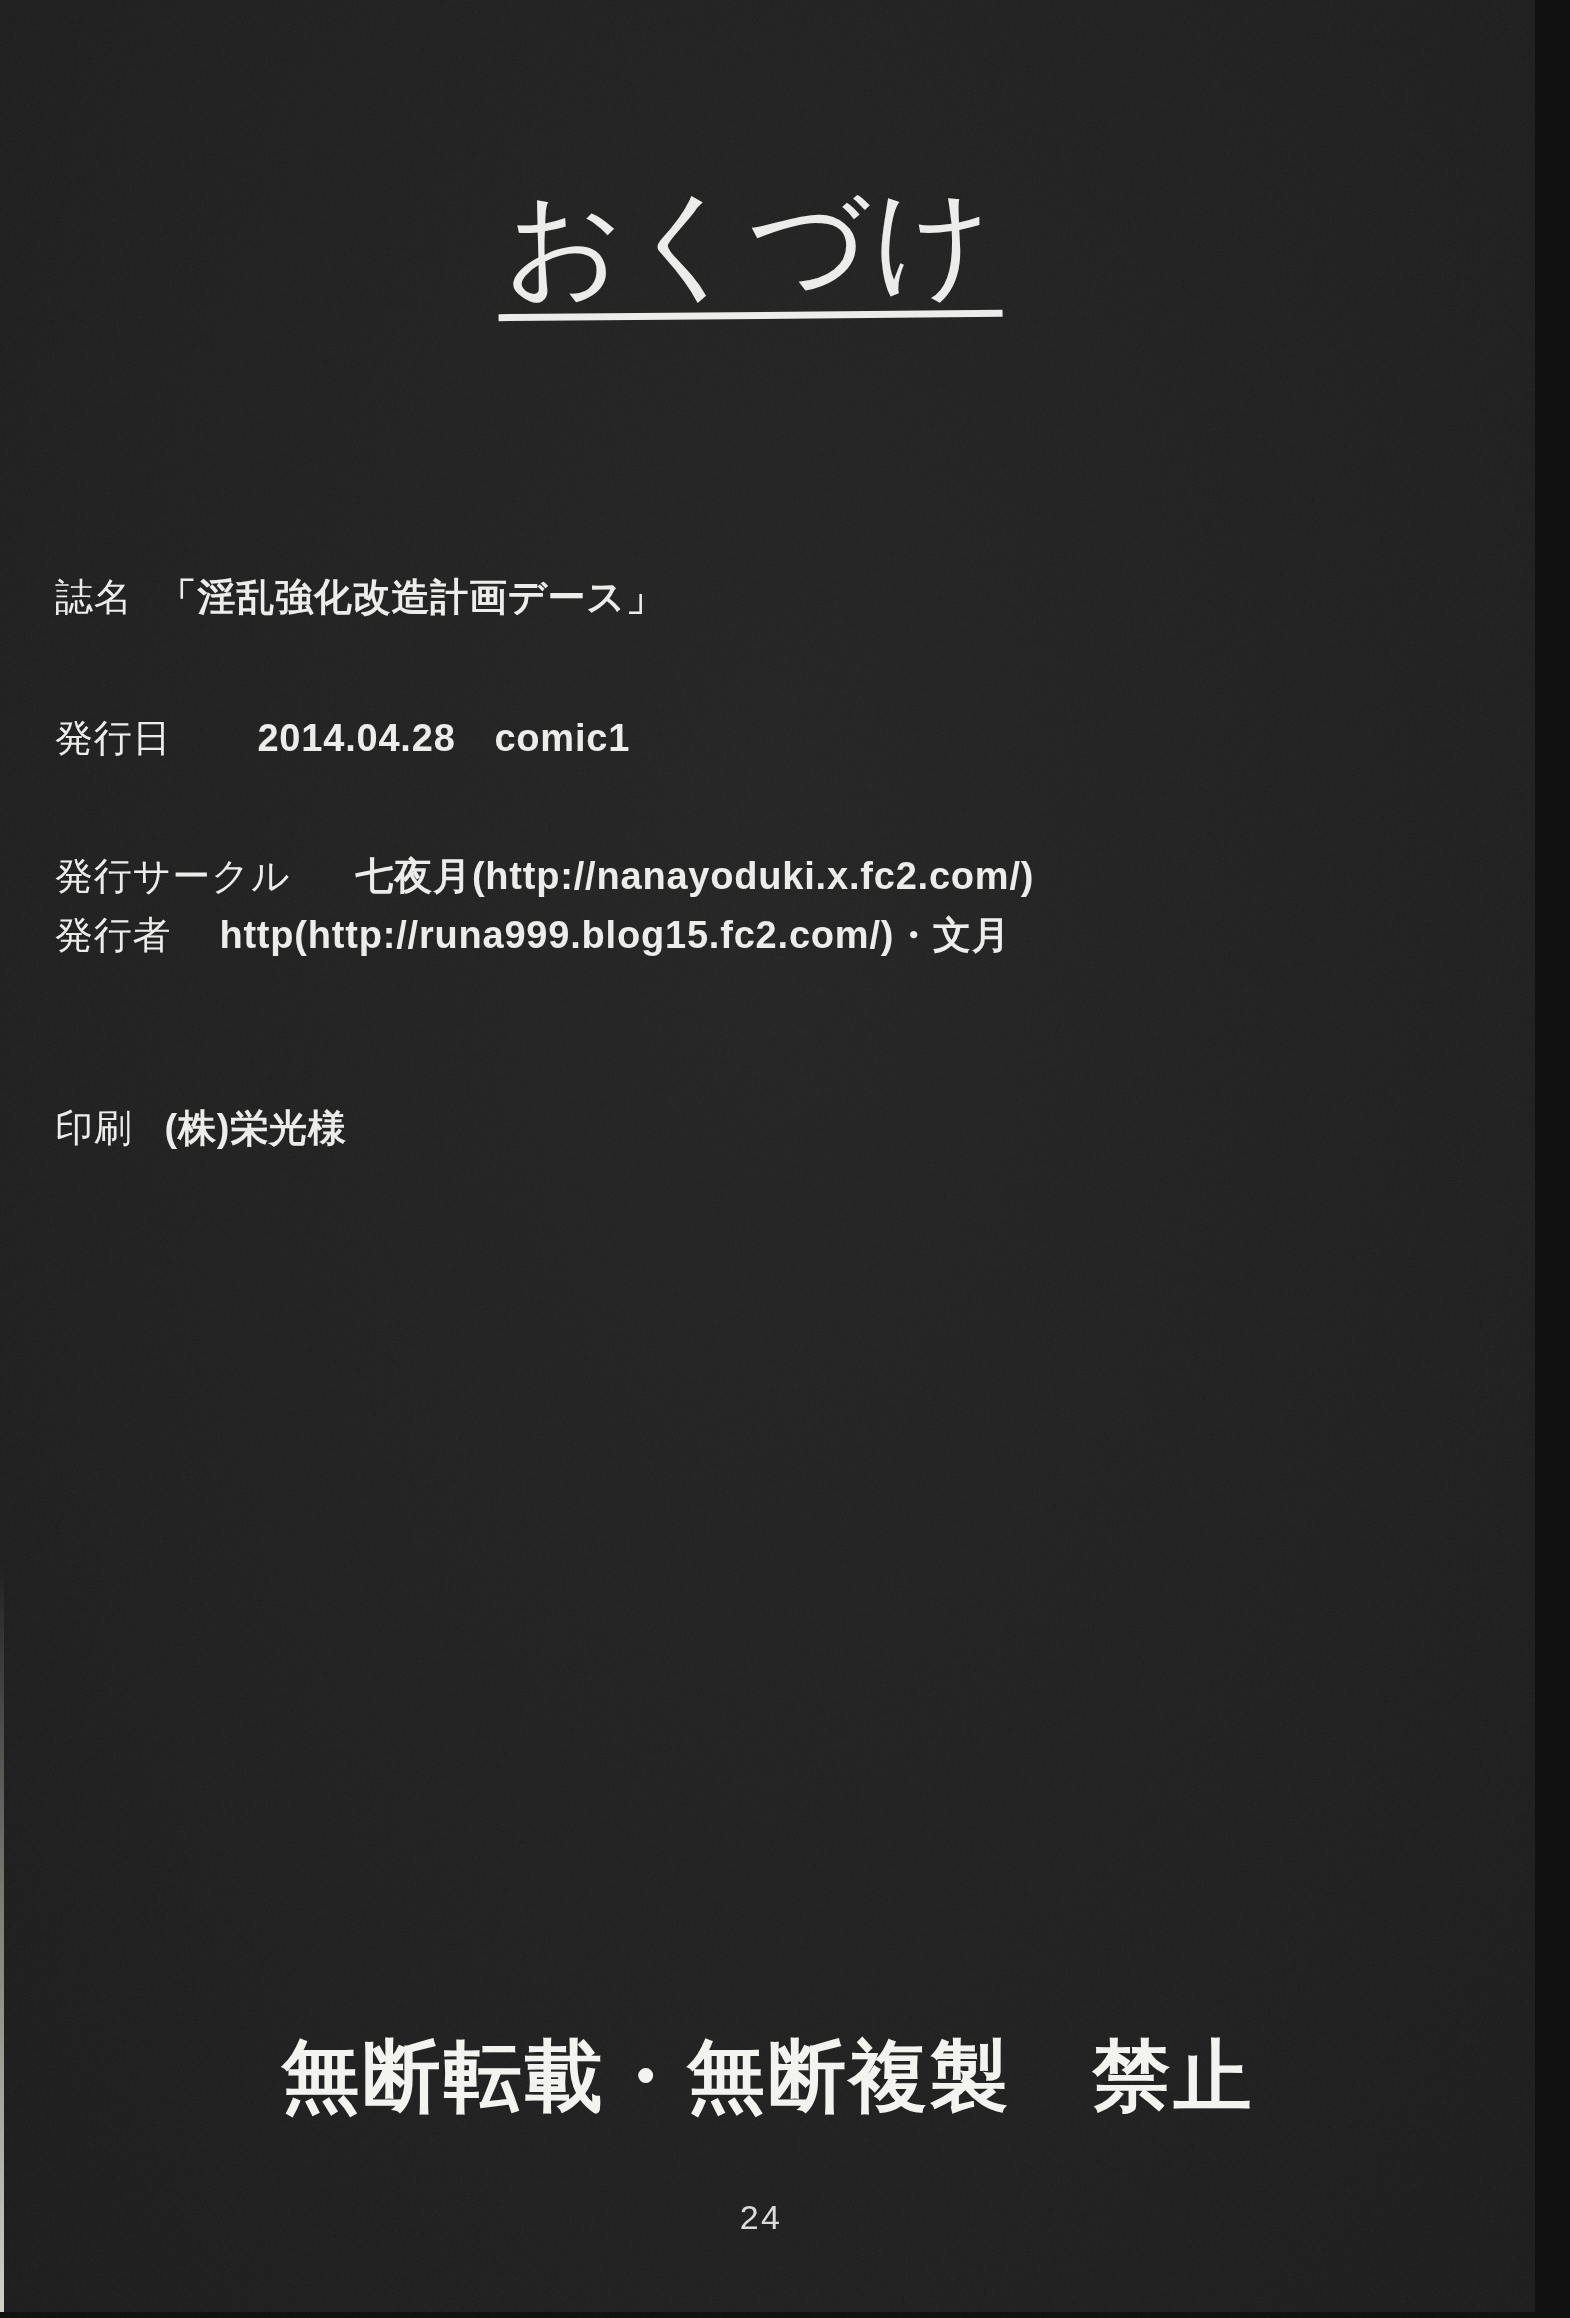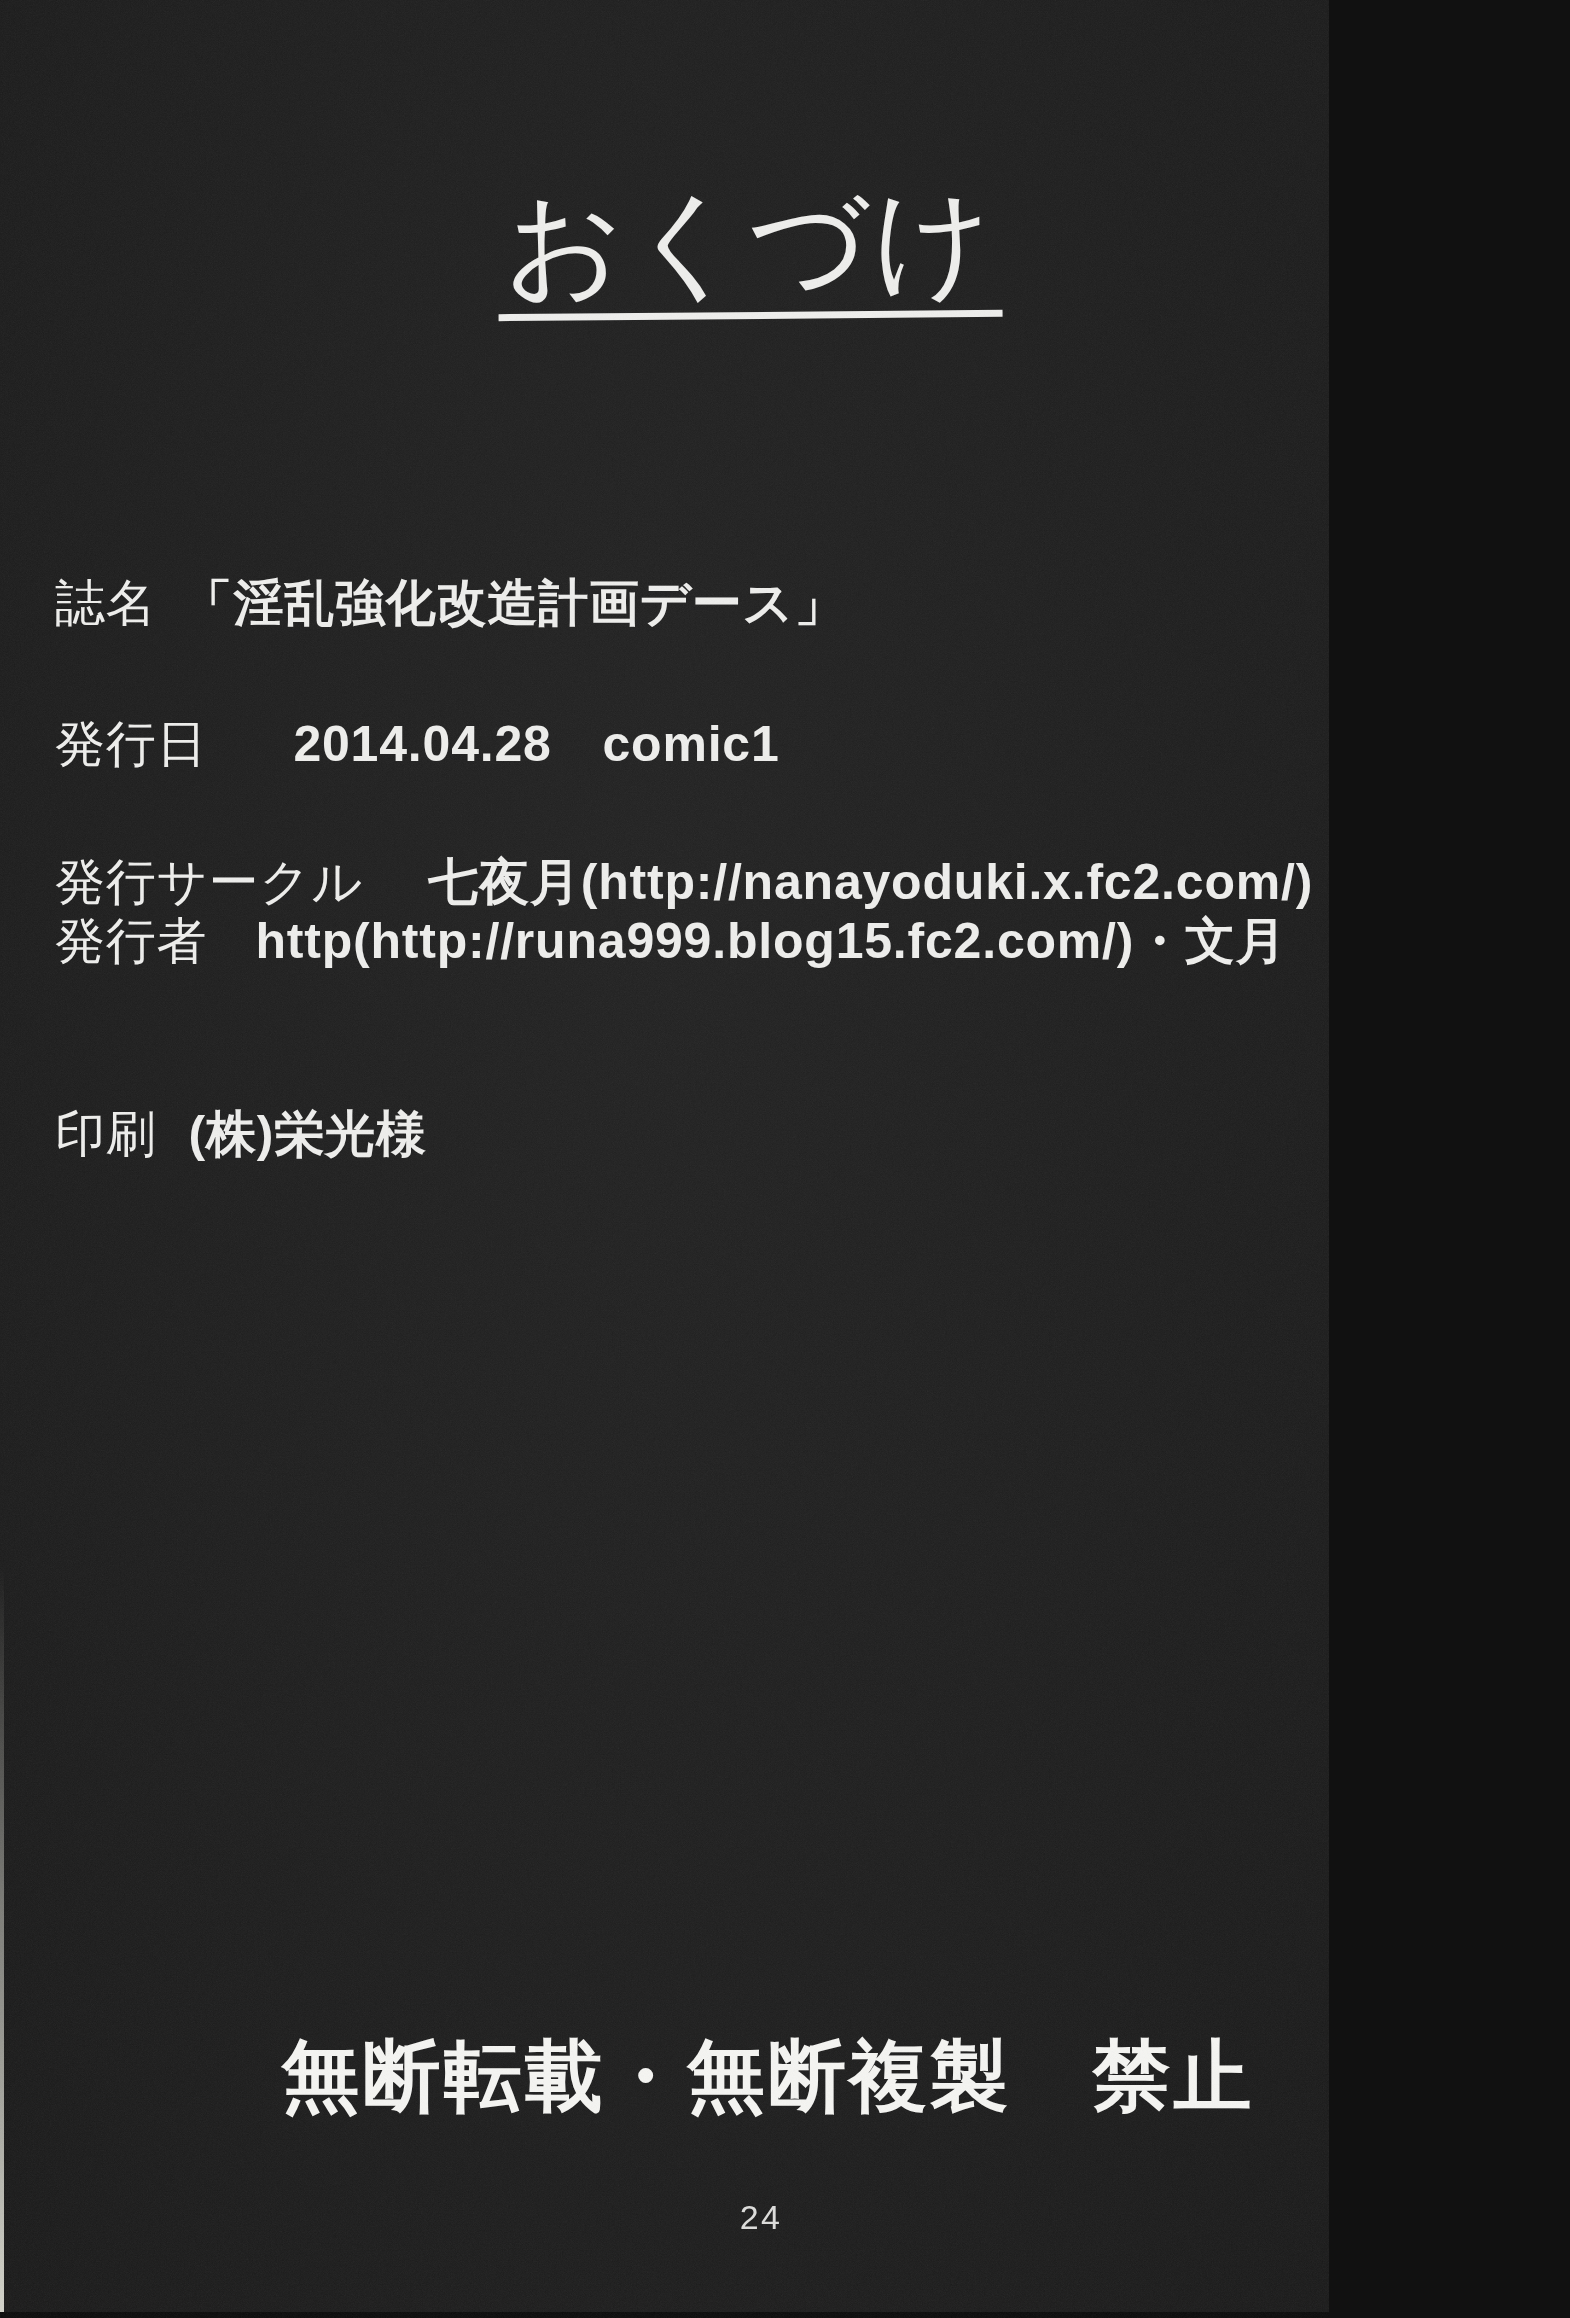--- a/index.html
+++ b/index.html
@@ -9,21 +9,21 @@
     --edge-artifact: #c9c9c0;
   }
   * { box-sizing: border-box; }
   html, body {
     margin: 0;
     padding: 0;
     background: #111;
   }
   .page {
     position: relative;
-    width: 1329px;
+    width: 1535px;
     height: 2319px;
     overflow: hidden;
     background: radial-gradient(ellipse at 50% 38%, #222222 0%, var(--page-background) 55%, #1a1a1a 100%);
     color: var(--text);
     font-family: "Liberation Sans", "DejaVu Sans", sans-serif;
   }
 
   
   .page-title {
     position: absolute;
@@ -39,21 +39,21 @@
     border-bottom: 7px solid var(--text);
     transform: rotate(-0.5deg);
     white-space: nowrap;
   }
 
   .colophon-entry {
     position: absolute;
     left: 55px;
     display: flex;
     align-items: baseline;
-    font-size: 50px;
+    font-size: 38px;
     line-height: 1;
     letter-spacing: 0.8px;
     white-space: pre;
     color: var(--text);
   }
   .colophon-entry .label { flex: none; }
   .colophon-entry .value { flex: none; font-weight: bold; }
 
   .reproduction-notice {
     position: absolute;

